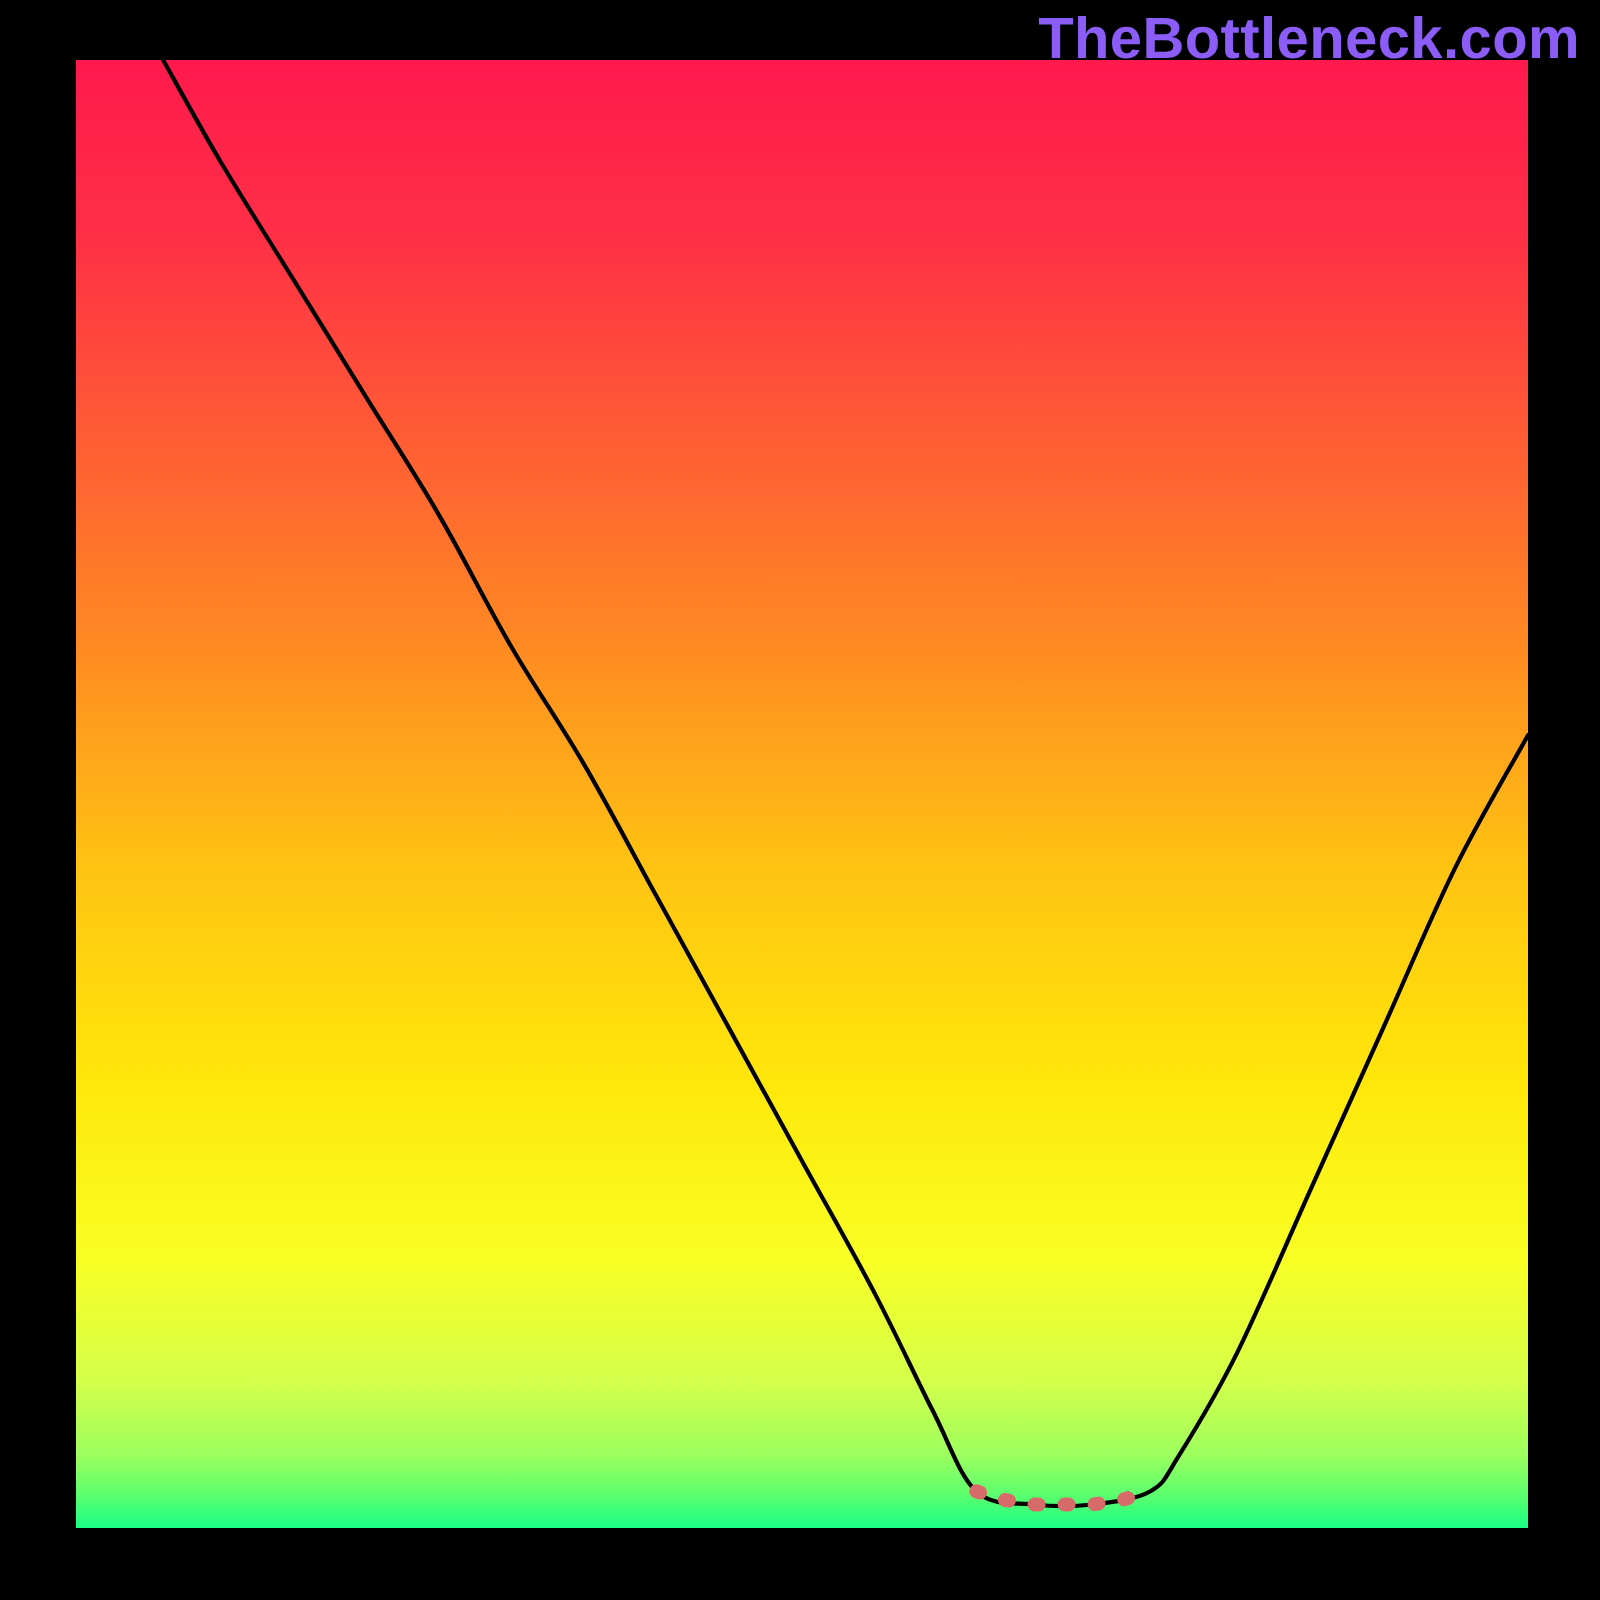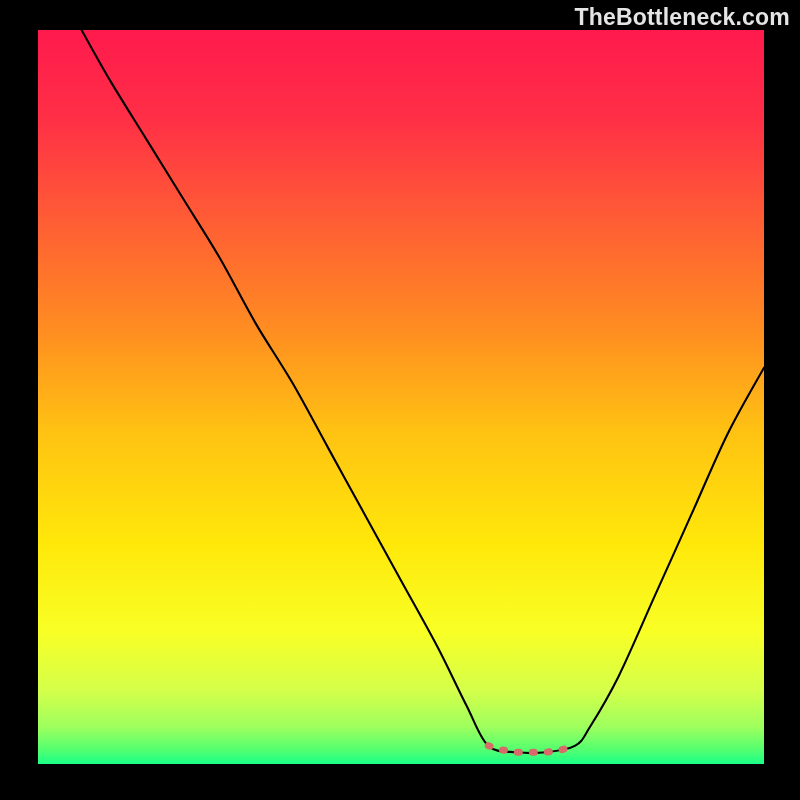--- a/index.html
+++ b/index.html
@@ -25,23 +25,23 @@
     left: 0;
     top: 0;
     width: 100%;
     height: 100%;
   }
   .watermark {
     position: absolute;
     top: 4px;
     right: 10px;
     font-family: Arial, Helvetica, sans-serif;
-    font-size: 23px;
+    font-size: 29px;
     font-weight: 600;
-    color: #e5e5e5;
+    color: #8b5cf6;
     letter-spacing: 0.2px;
   }
   svg.overlay {
     position: absolute;
     left: 0;
     top: 0;
     width: 100%;
     height: 100%;
     
   }

